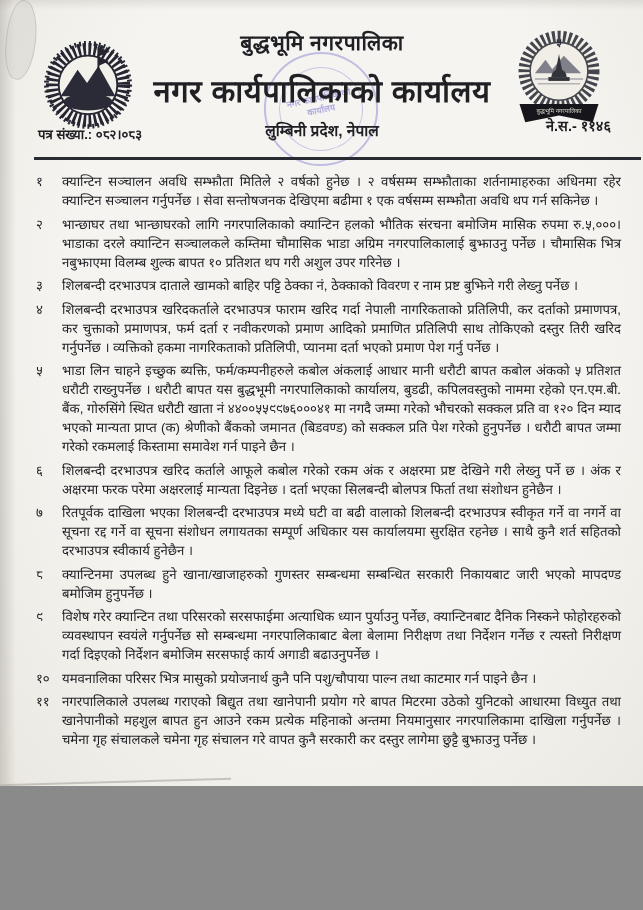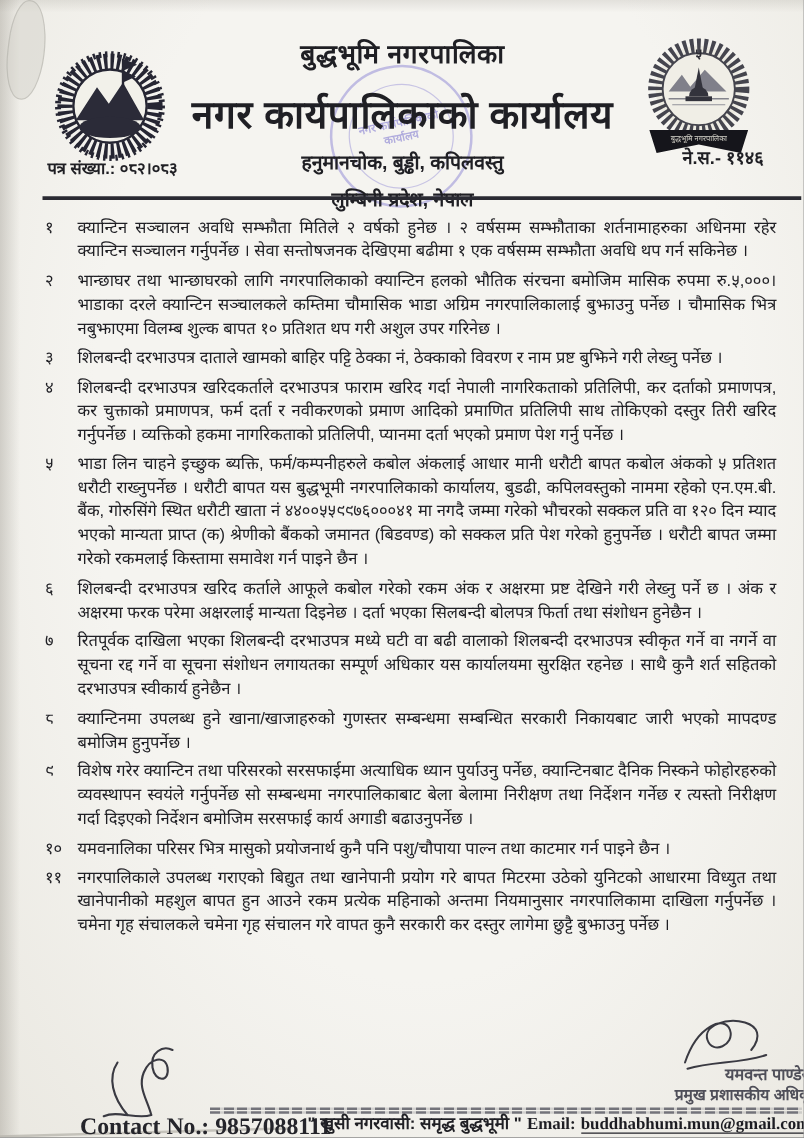--- a/index.html
+++ b/index.html
@@ -1,18 +1,18 @@
 <!DOCTYPE html>
 <html lang="ne"><head>
 <meta charset="utf-8">
 <style>
   html,body{margin:0;padding:0;}
   body{background:#8a8a8a; font-family:"Liberation Sans", sans-serif;}
   .page{
-    position:relative; width:643px; height:910px; margin:0 auto; overflow:hidden;
+    position:relative; width:643px; height:786px; margin:0 auto; overflow:hidden;
     background: radial-gradient(ellipse at 52% 38%, #f5f4f0 55%, #eae8e1 100%);
     color:#1f1f24;
   }
   .edge-left{position:absolute; left:0; top:0; bottom:0; width:16px;
     background:linear-gradient(90deg, rgba(120,115,105,.28), rgba(120,115,105,0)); }
   .edge-top{position:absolute; left:0; top:0; right:0; height:10px;
     background:linear-gradient(rgba(120,115,105,.15), rgba(120,115,105,0)); }
   .tape-mark{position:absolute; left:6px; top:0px; width:28px; height:78px;
     background:rgba(214,212,204,.55); border:1px solid rgba(150,148,140,.35);
     border-radius:45% 55% 50% 50%; transform:rotate(7deg);}
@@ -88,21 +88,20 @@
       <ellipse cx="55" cy="76" rx="26" ry="9" fill="#2b2b38"></ellipse>
       <line x1="66" y1="18" x2="66" y2="42" stroke="#262633" stroke-width="2"></line>
       <path d="M66 18 L78 23 L66 28 Z" fill="#262633"></path>
       <path d="M66 28 L77 33 L66 38 Z" fill="#262633"></path>
     </svg>
   </div>
 
   <div class="hdr-center">
     <div class="org-name">बुद्धभूमि नगरपालिका</div>
     <div class="office-name">नगर कार्यपालिकाको कार्यालय</div>
-    <div class="addr1">हनुमानचोक, बुड्ढी, कपिलवस्तु</div>
     <div class="addr2">लुम्बिनी प्रदेश, नेपाल</div>
   </div>
 
   <div class="stamp">
     <div class="c1"></div>
     <div class="c2"></div>
     <div class="stxt">
       <div>नगर कार्यपालिकाको</div>
       <div>कार्यालय</div>
     </div>

